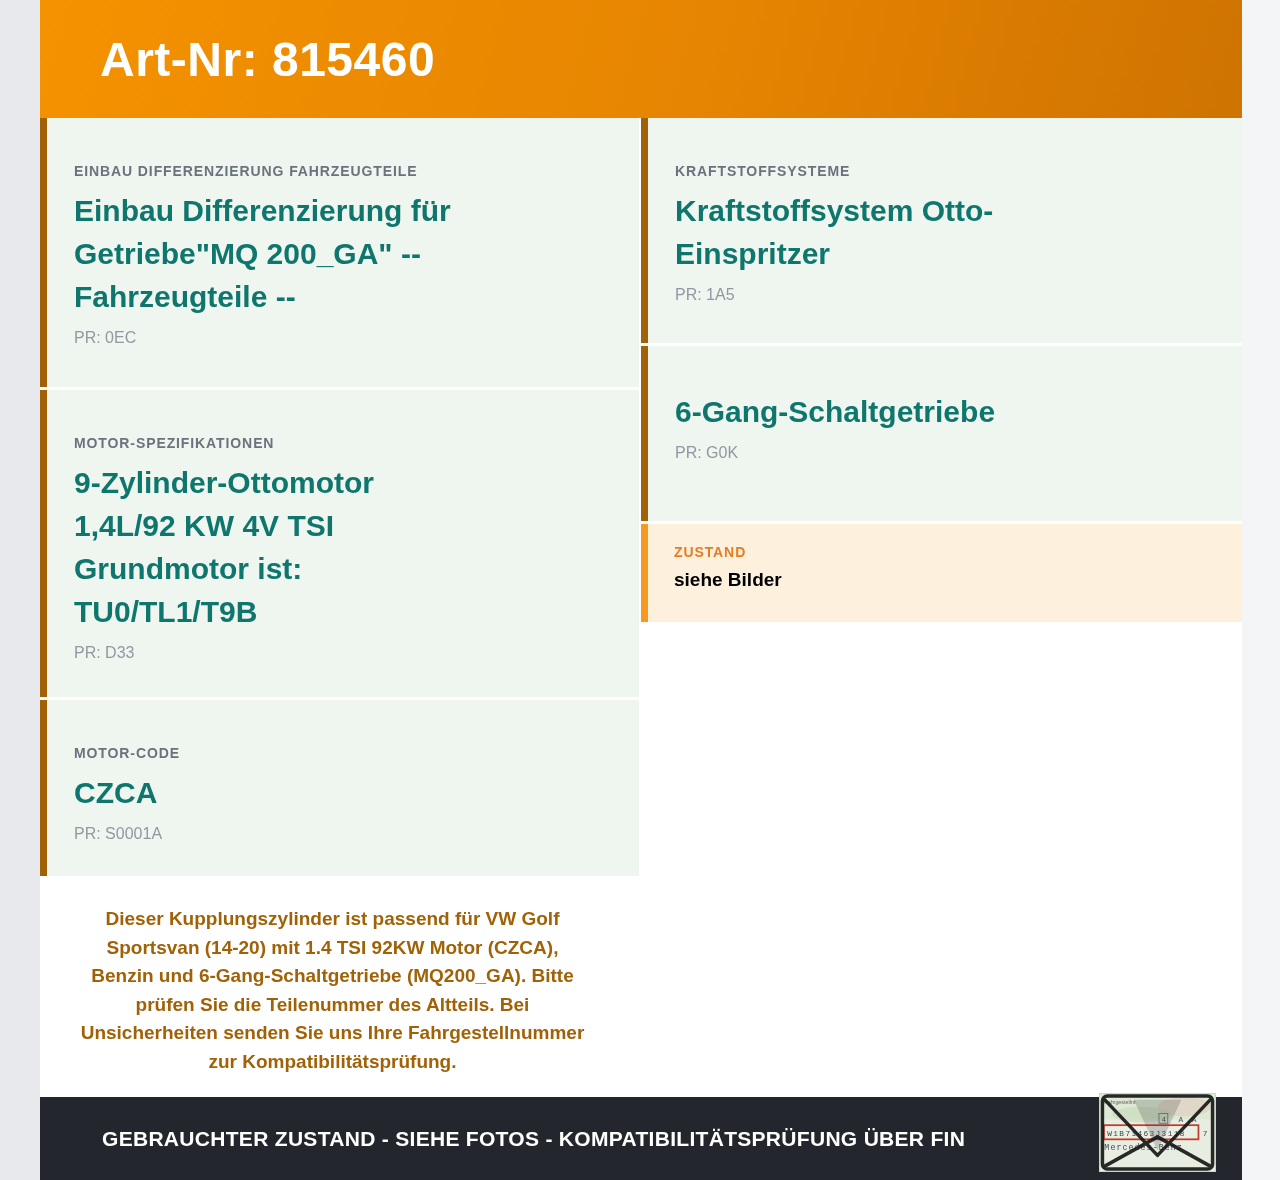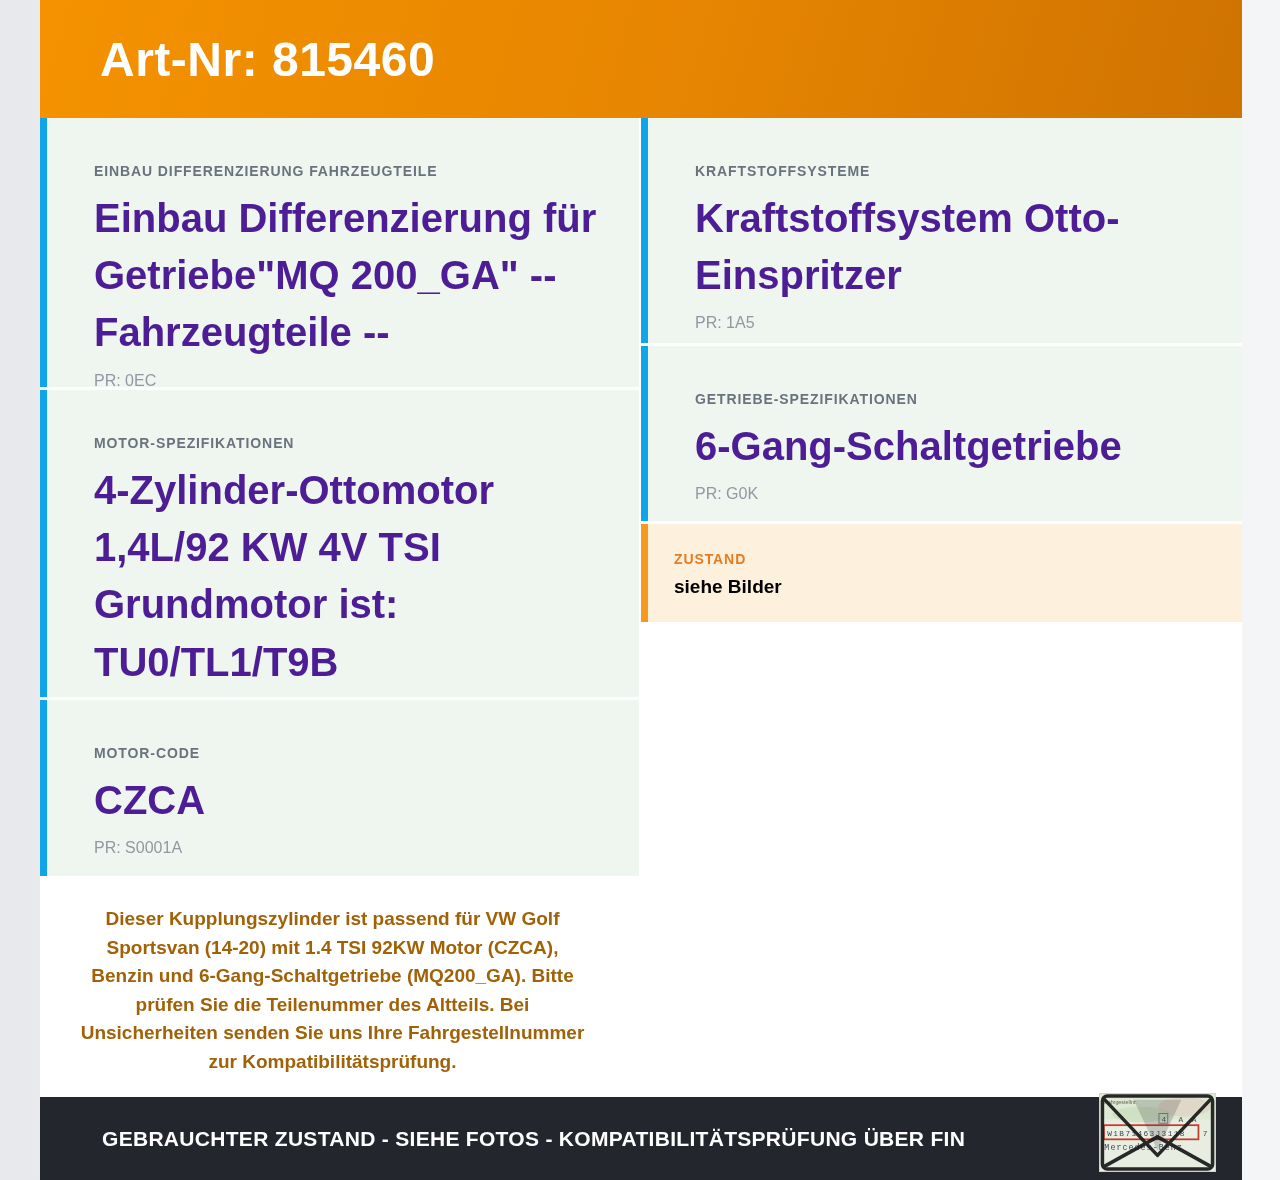--- a/index.html
+++ b/index.html
@@ -37,34 +37,34 @@
   .content {
     display: flex;
     gap: 2px;
     background: #ffffff;
   }
   .col { display: flex; flex-direction: column; gap: 3px; }
   .col-left  { width: 599px; }
   .col-right { width: 601px; }
   .card {
     background: #eef6ef;
-    border-left: 7px solid #0ea5e9;
-    padding: 45px 34px 0 47px;
+    border-left: 7px solid #a16207;
+    padding: 45px 34px 0 27px;
   }
   .card .kicker {
     font-size: 14px;
     font-weight: bold;
     letter-spacing: 0.9px;
     color: #6a737d;
     margin-bottom: 11px;
   }
   .card .title {
-    font-size: 40px;
-    font-weight: bold;
-    color: #4c1d95;
+    font-size: 30px;
+    font-weight: bold;
+    color: #0f766e;
     line-height: 1.43;
     white-space: pre-line;
     margin-bottom: 10px;
   }
   .card .pr {
     font-size: 16px;
     color: #9099a2;
   }
   .l1 { height: 269px; }
   .l2 { height: 307px; }
@@ -85,21 +85,21 @@
     font-weight: bold;
     color: #a16207;
     line-height: 1.5;
     white-space: pre-line;
     text-align: center;
   }
   
   .card.condition {
     background: #fdf1de;
     border-left: 7px solid #f59a1e;
-    padding: 27px 30px 0 26px;
+    padding: 20px 30px 0 26px;
   }
   .card.condition .kicker {
     color: #e87b1e;
     margin-bottom: 9px;
   }
   .card.condition .value {
     font-size: 19px;
     font-weight: bold;
     color: #000000;
   }
@@ -150,21 +150,21 @@
       <div class="card l1">
         <div class="kicker">EINBAU DIFFERENZIERUNG FAHRZEUGTEILE</div>
         <div class="title">Einbau Differenzierung für
 Getriebe"MQ 200_GA" --
 Fahrzeugteile --</div>
         <div class="pr">PR: 0EC</div>
       </div>
 
       <div class="card l2">
         <div class="kicker">MOTOR-SPEZIFIKATIONEN</div>
-        <div class="title">4-Zylinder-Ottomotor
+        <div class="title">9-Zylinder-Ottomotor
 1,4L/92 KW 4V TSI
 Grundmotor ist:
 TU0/TL1/T9B</div>
         <div class="pr">PR: D33</div>
       </div>
 
       <div class="card l3">
         <div class="kicker">MOTOR-CODE</div>
         <div class="title">CZCA</div>
         <div class="pr">PR: S0001A</div>
@@ -184,21 +184,20 @@
     <div class="col col-right">
 
       <div class="card r1">
         <div class="kicker">KRAFTSTOFFSYSTEME</div>
         <div class="title">Kraftstoffsystem Otto-
 Einspritzer</div>
         <div class="pr">PR: 1A5</div>
       </div>
 
       <div class="card r2">
-        <div class="kicker">GETRIEBE-SPEZIFIKATIONEN</div>
         <div class="title">6-Gang-Schaltgetriebe</div>
         <div class="pr">PR: G0K</div>
       </div>
 
       <div class="card condition r3">
         <div class="kicker">ZUSTAND</div>
         <div class="value">siehe Bilder</div>
       </div>
 
     </div>

